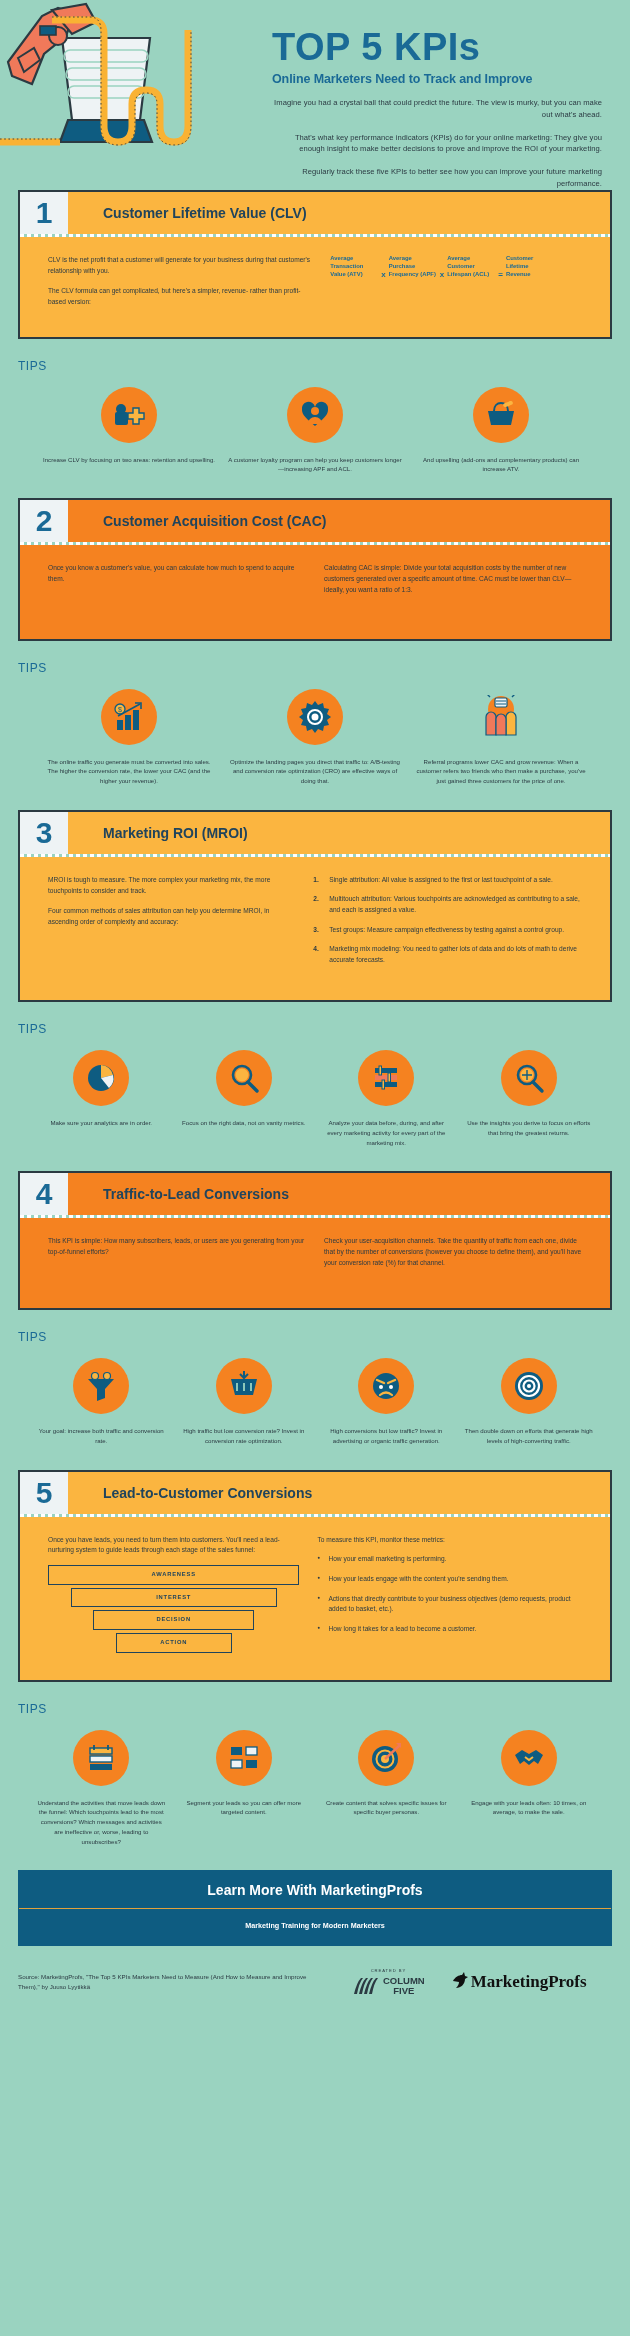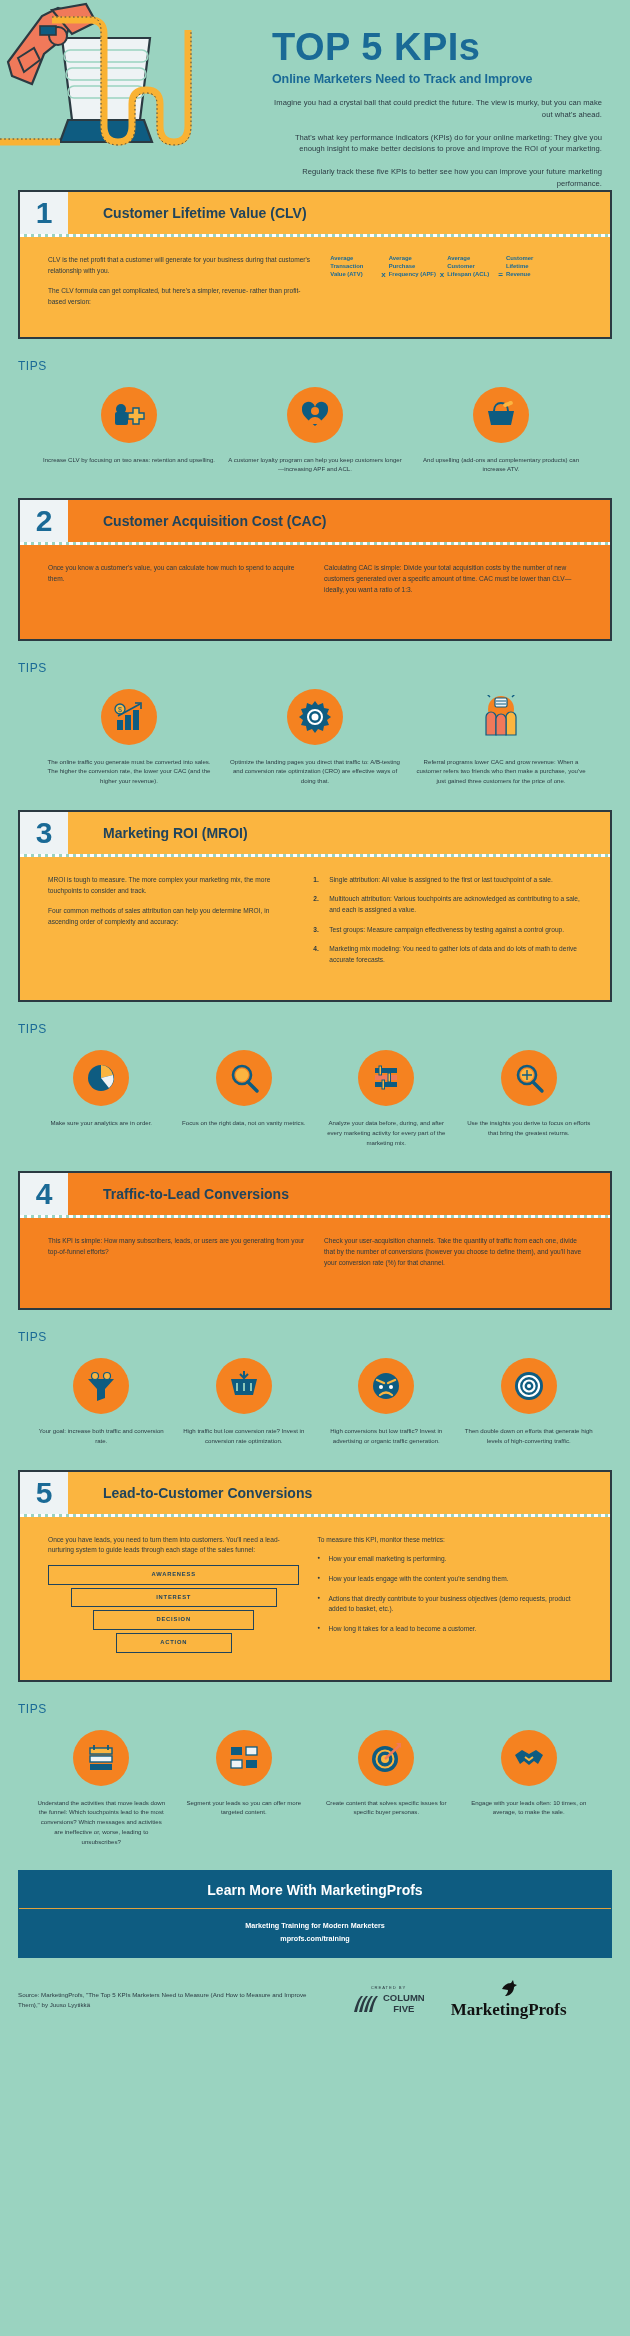--- a/index.html
+++ b/index.html
@@ -115,21 +115,21 @@
     padding: 11px 0 10px 0; border-bottom: 1.5px solid #e0a23c;
   }
   .cta-bottom { text-align: center; color: #fff; padding: 11px 0 12px 0; }
   .cta-line { font-size: 7.2px; font-weight: bold; line-height: 1.7; text-align: center; }
 
   .credits { margin: 22px 18px 18px 18px; display: flex; align-items: center; }
   .source { font-size: 6.2px; line-height: 1.65; width: 300px; }
   .created-by { margin-left: 34px; display: flex; align-items: center; gap: 6px; text-align: center; }
   .cb-label { font-size: 4.2px; letter-spacing: 0.9px; color: #2b3a42; display:block; margin-bottom:3px; }
   .c5-name { font-size: 9.5px; font-weight: bold; color: #2b3a42; line-height: 1.1; }
-  .mp-logo { margin-left: 26px; display: flex; align-items: center; gap: 3px; flex-direction: column; }
+  .mp-logo { margin-left: 26px; display: flex; gap: 3px; }
   .mp-name { font-family: "Liberation Serif", serif; font-size: 17px; font-weight: bold; color: #111; }
 </style>
 </head>
 <body>
 
 <div class="page">
 
   <div class="header">
     <svg class="hero-art" viewBox="0 0 215 190">
 
@@ -497,21 +497,20 @@
         </div>
         <div class="tip-text">Engage with your leads often: 10 times, on average, to make the sale.</div>
       </div>
     </div>
   </div>
 
   <div class="cta">
     <div class="cta-top">Learn More With MarketingProfs</div>
     <div class="cta-bottom">
       <div class="cta-line">Marketing Training for Modern Marketers</div>
-      <div class="cta-line">mprofs.com/training</div>
     </div>
   </div>
 
   <div class="credits">
     <div class="source">Source: MarketingProfs, "The Top 5 KPIs Marketers Need to Measure (And How to Measure and Improve Them)," by Juuso Lyytikkä</div>
     <div class="created-by">
       <div>
         <span class="cb-label">CREATED BY</span>
         <div style="display:flex;align-items:center;gap:5px;">
           <svg width="26" height="20" viewBox="0 0 26 20">

